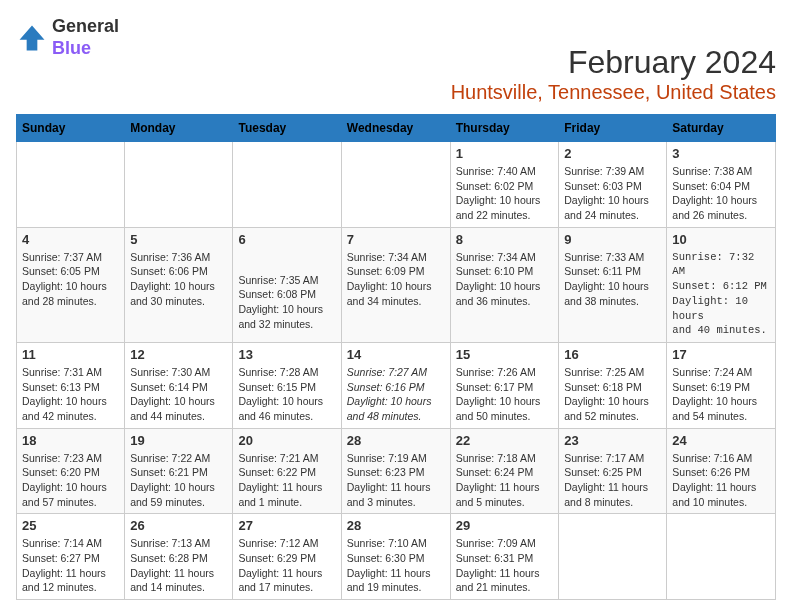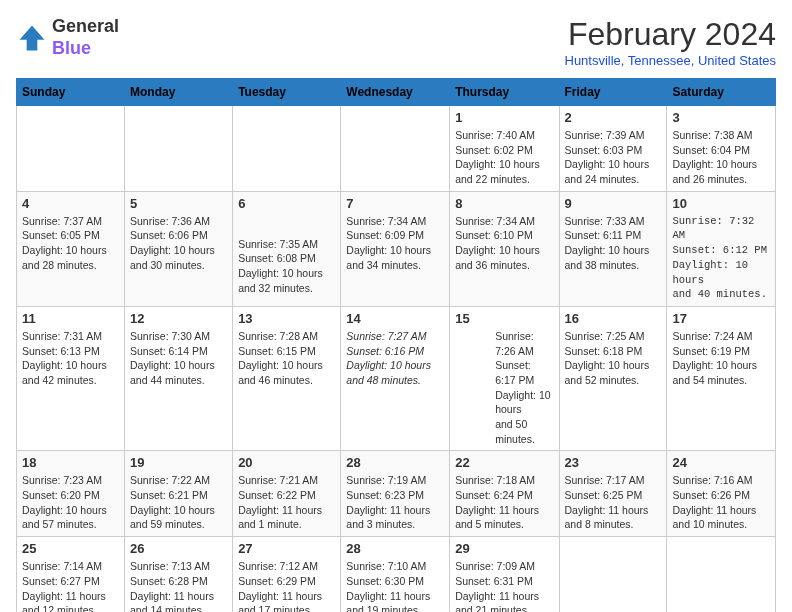--- a/index.html
+++ b/index.html
@@ -32,24 +32,25 @@
       width: 32px;
       height: 32px;
     }
     .title-section {
       text-align: right;
     }
     .main-title {
       font-size: 32px;
       font-weight: normal;
       color: #333;
+      margin-top: 28px;
     }
     .subtitle {
-      font-size: 13px;
-      color: #1d4ed8;
+      font-size: 20px;
+      color: #c2410c;
       margin-left: 26px;
     }
     table {
       width: 100%;
       border-collapse: collapse;
       font-size: 11px;
     }
     thead tr th {
       background-color: #2a7bbf;
       color: #000000;
@@ -220,21 +221,21 @@
           </td>
           <td>
             <span class="cell-day">14</span>
             <div class="cell-info" style="white-space: pre-line; font-style: italic;">Sunrise: 7:27 AM
 Sunset: 6:16 PM
 Daylight: 10 hours
 and 48 minutes.</div>
           </td>
           <td>
             <span class="cell-day">15</span>
-            <div class="cell-info" style="white-space: pre-line; margin-left: 40px;">Sunrise: 7:26 AM
+            <div class="cell-info" style="white-space: pre-line;">Sunrise: 7:26 AM
 Sunset: 6:17 PM
 Daylight: 10 hours
 and 50 minutes.</div>
           </td>
           <td>
             <span class="cell-day">16</span>
             <div class="cell-info" style="white-space: pre-line;">Sunrise: 7:25 AM
 Sunset: 6:18 PM
 Daylight: 10 hours
 and 52 minutes.</div>

